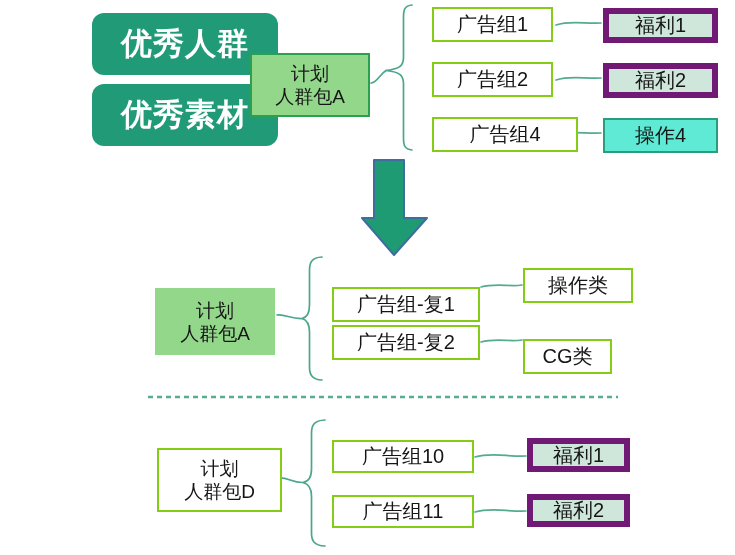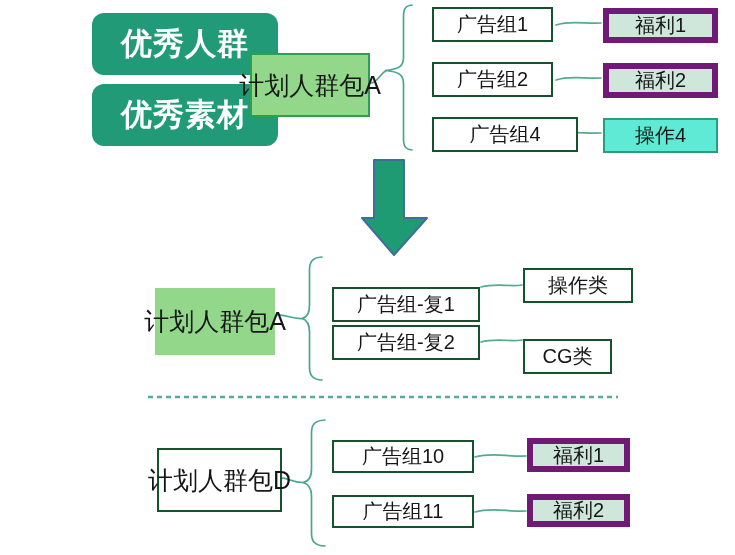--- a/index.html
+++ b/index.html
@@ -3,28 +3,28 @@
 <meta charset="utf-8">
 <style>
   html,body{margin:0;padding:0;background:#fff;}
   #stage{
     position:relative;width:735px;height:555px;background:#ffffff;overflow:hidden;
     font-family:"Liberation Sans","DejaVu Sans",sans-serif;color:#111;
   }
   svg.layer{position:absolute;left:0;top:0;width:735px;height:555px;pointer-events:none;}
   .box{
     position:absolute;box-sizing:border-box;display:flex;align-items:center;justify-content:center;
-    background:#ffffff;border:2px solid #14532d;font-size:20px;color:#161616;
+    background:#ffffff;border:2px solid #84cc16;font-size:20px;color:#161616;
     text-align:center;white-space:nowrap;
   }
   .legend{
     background:#219b77;border:none;border-radius:12px;color:#ffffff;
     font-weight:bold;font-size:31px;letter-spacing:1px;margin-left:45px;
   }
-  .plan{font-size:25px;line-height:23px;}
+  .plan{flex-direction:column;font-size:19px;line-height:23px;}
   .plan-green{background:#92d78a;border:2px solid #2ba050;}
   .plan-green-flat{background:#92d78a;border:none;}
   .fill-teal{background:#cfe6db;border:6px solid #701a75;}
   .fill-blue{background:#5eead4;border:2px solid #2a9d7a;}
 </style>
 </head>
 <body>
 
 <div id="stage">
 

